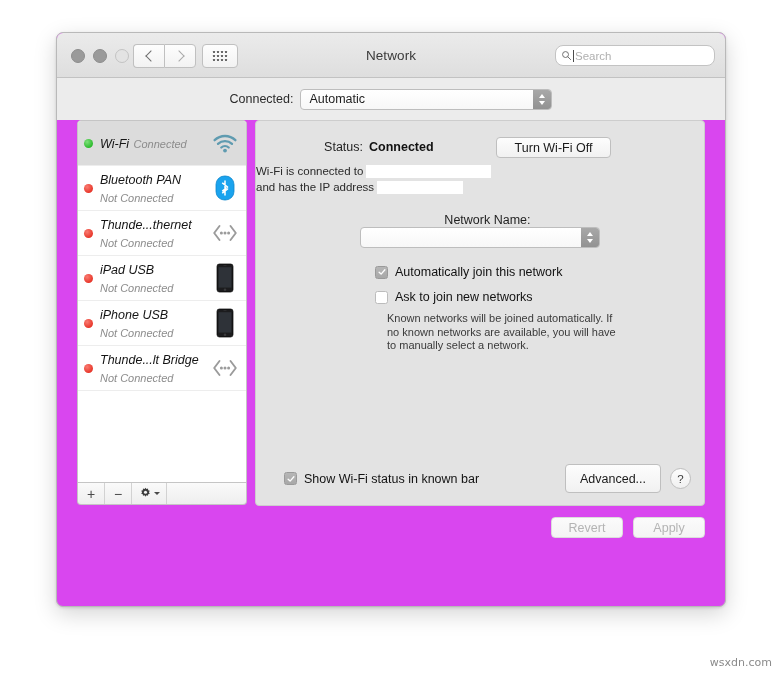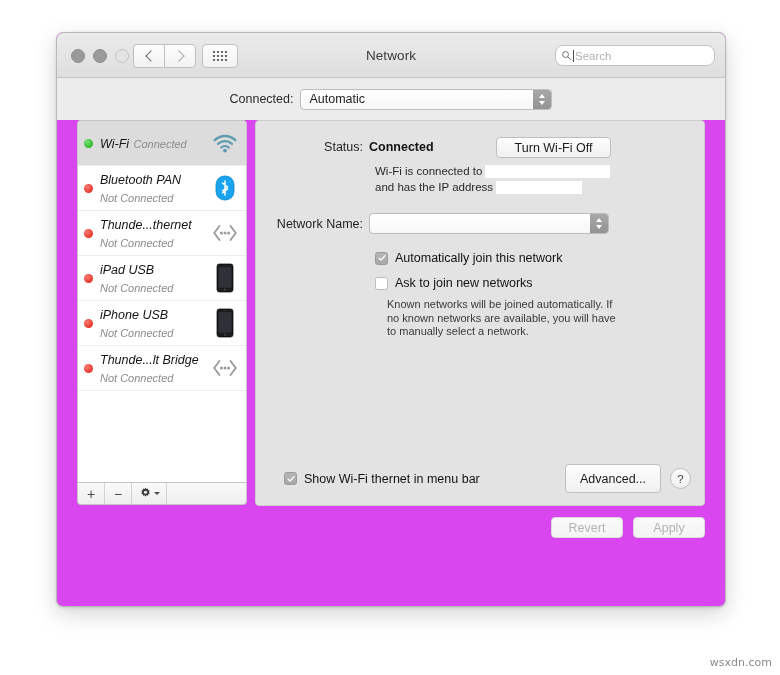--- a/index.html
+++ b/index.html
@@ -339,39 +339,39 @@
     box-sizing: border-box;
   }
   .btn-wifi {
     width: 115px;
     height: 21px;
     margin-top: -3px;
   }
 
   .conn-lines {
     margin-top: 5px;
-    margin-left: 119px;
     font-size: 11.5px;
     color: #2a2a2a;
     line-height: 16px;
     text-align: right;
   }
   .conn-line { display: flex; align-items: center; }
   .redact {
     background: #fff;
     height: 13px;
     display: inline-block;
     margin-left: 3px;
   }
   .redact.w1 { width: 125px; }
   .redact.w2 { width: 86px; }
 
   .name-row {
     margin-top: 18px;
     align-items: center;
+    flex-direction: column;
   }
   .popup-net {
     width: 240px;
     height: 21px;
   }
 
   .check-row {
     margin-top: 17px;
     margin-left: 119px;
     display: flex;
@@ -692,21 +692,21 @@
       </div>
 
       <div class="hint">Known networks will be joined automatically. If no known networks are available, you will have to manually select a network.</div>
 
       <div class="bottom-bar">
         <span class="cbox on">
           <svg class="tick" viewBox="0 0 10 10">
             <path d="M1.4 5.2 L3.9 7.6 L8.6 2.2" fill="none" stroke="#fdfdfd" stroke-width="1.7" stroke-linecap="round" stroke-linejoin="round"></path>
           </svg>
         </span>
-        <span class="chk-label">Show Wi-Fi thernet in menu bar</span>
+        <span class="chk-label">Show Wi-Fi status in known bar</span>
         <span class="btn btn-adv">Advanced...</span>
         <span class="help-btn">?</span>
       </div>
     </div>
   </div>
 
   <div class="footer">
     <span class="btn btn-footer">Revert</span>
     <span class="btn btn-footer">Apply</span>
   </div>

